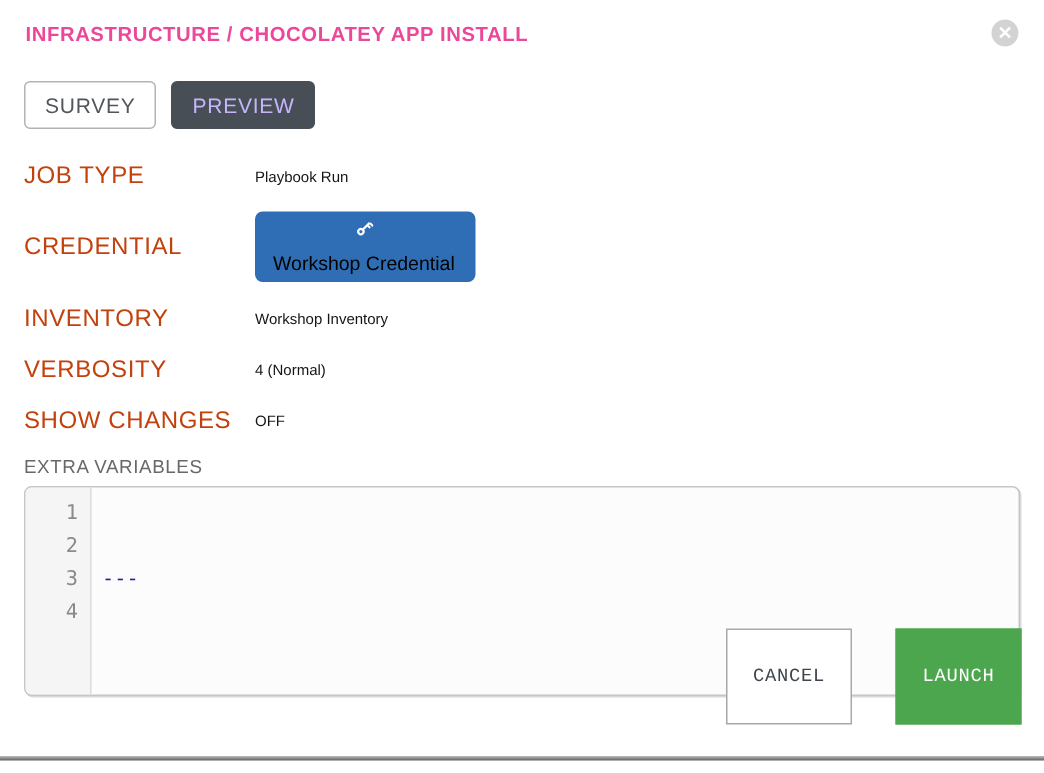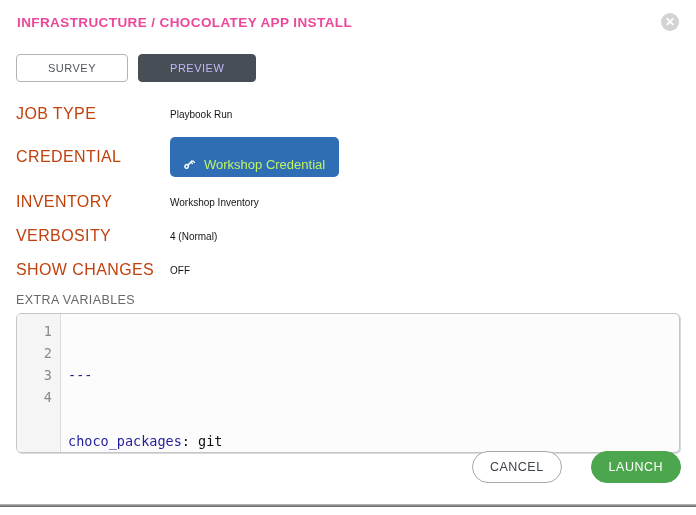--- a/index.html
+++ b/index.html
@@ -18,41 +18,41 @@
     position: absolute; top: 13px; right: 17px;
     width: 18px; height: 18px; border-radius: 50%;
     background: #d3d3d3; color: #ffffff;
     font-size: 12px; font-weight: bold; line-height: 18px; text-align: center;
     cursor: pointer; border: none; user-select: none;
   }
 
   
   .tabs { display: flex; gap: 10px; padding: 0 16px; margin-top: 24px; }
   .tab {
-    font-size: 11px; letter-spacing: 0.5px; font-weight: normal;
-    padding: 7px 31px; border-radius: 4px; cursor: pointer;
+    font-size: 14px; letter-spacing: 0.5px; font-weight: normal;
+    padding: 7px 13px; border-radius: 4px; cursor: pointer;
     text-transform: uppercase;
   }
   .tab-inactive { background: #ffffff; border: 1px solid #b3b3b3; color: #51565c; }
   .tab-active   { background: #484e55; border: 1px solid #484e55; color: #c4b5fd; }
 
   
   .fields { margin-top: 21px; padding: 0 16px; }
   .field-row { display: flex; align-items: center; min-height: 22px; margin-bottom: 12px; }
   .field-row.chip-row { min-height: 27px; margin-bottom: 14px; }
   .field-label {
     width: 154px; flex: 0 0 154px;
     font-size: 16px; color: #c2410c; letter-spacing: 0.4px; text-transform: uppercase;
   }
   .field-value { font-size: 10px; color: #151515; }
   .credential-chip {
     display: inline-flex; align-items: center; gap: 9px;
-    background: #2f6eb5; color: #bef264;
-    font-size: 13px; padding: 20px 14px 5px 12px; border-radius: 5px;
-    cursor: pointer; border: none;
+    background: #2f6eb5; color: #000000;
+    font-size: 13px; padding: 5px 14px 5px 12px; border-radius: 5px;
+    cursor: pointer; border: none; flex-direction: column;
   }
   .key-icon-svg { width: 13px; height: 13px; display: block; }
 
   
   .extra-vars-label {
     padding: 0 16px; margin-top: 4px;
     font-size: 12.5px; color: #686868; letter-spacing: 0.4px; text-transform: uppercase;
   }
   .editor {
     margin: 6px 16px 0 16px; height: 140px;
@@ -73,21 +73,21 @@
     font-size: 13.5px; line-height: 22px; color: #121212;
     white-space: pre; cursor: text;
   }
   .code-line { min-height: 22px; }
   .tok-key { color: #221d9e; }
 
   
   .footer { position: absolute; right: 15px; bottom: 32px; display: flex; gap: 29px; }
   .btn {
     font-size: 12.5px; letter-spacing: 0.5px; text-transform: uppercase;
-    border-radius: 16px; padding: 8px 17px; cursor: pointer;
+    border-radius: 0; padding: 24px 17px; cursor: pointer; font-family: Liberation Mono, monospace;
   }
   .btn-cancel { background: #ffffff; border: 1px solid #a8a8a8; color: #3f444b; }
   .btn-launch { background: #4ba64d; border: 1px solid #4ba64d; color: #ffffff; }
 
   
   .window-edge {
     position: absolute; left: 0; right: 0; top: 504px; height: 3px;
     background: linear-gradient(to bottom, #bdbdbd, #5f5f5f);
   }
 </style>
@@ -152,21 +152,20 @@
 
   <div class="editor">
     <div class="editor-gutter">
       <div class="gutter-num">1</div>
       <div class="gutter-num">2</div>
       <div class="gutter-num">3</div>
       <div class="gutter-num">4</div>
     </div>
     <div class="editor-code">
       <div class="code-line"><span class="tok-key">---</span></div>
-      <div class="code-line"><span class="tok-key">choco_packages</span><span>: git</span></div>
       
       
     </div>
   </div>
 
   <div class="footer">
     <button class="btn btn-cancel">CANCEL</button>
     <button class="btn btn-launch">LAUNCH</button>
   </div>
 

